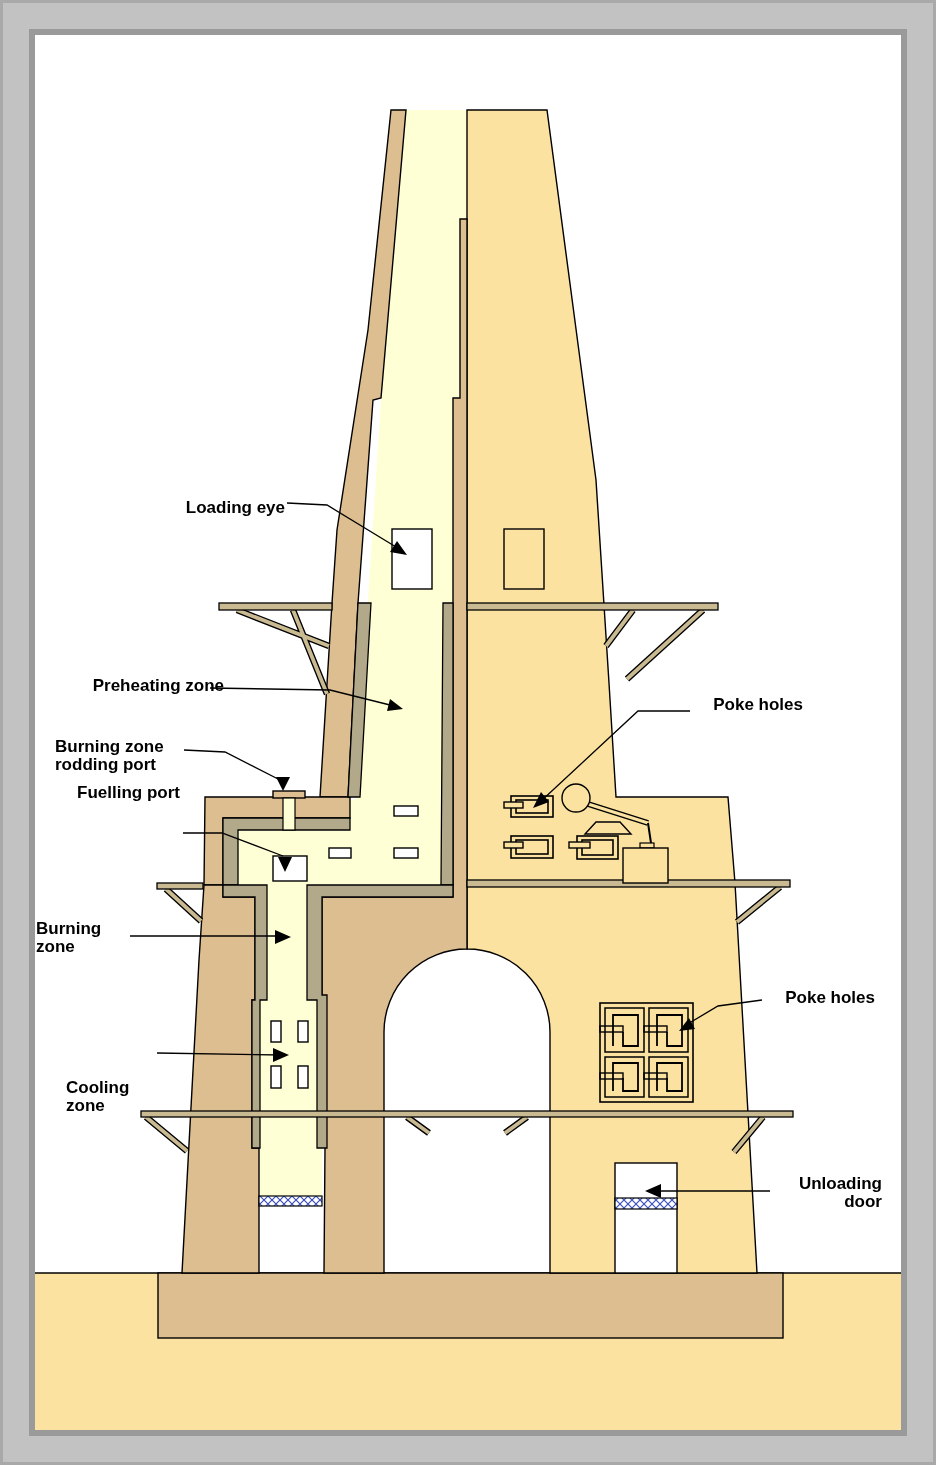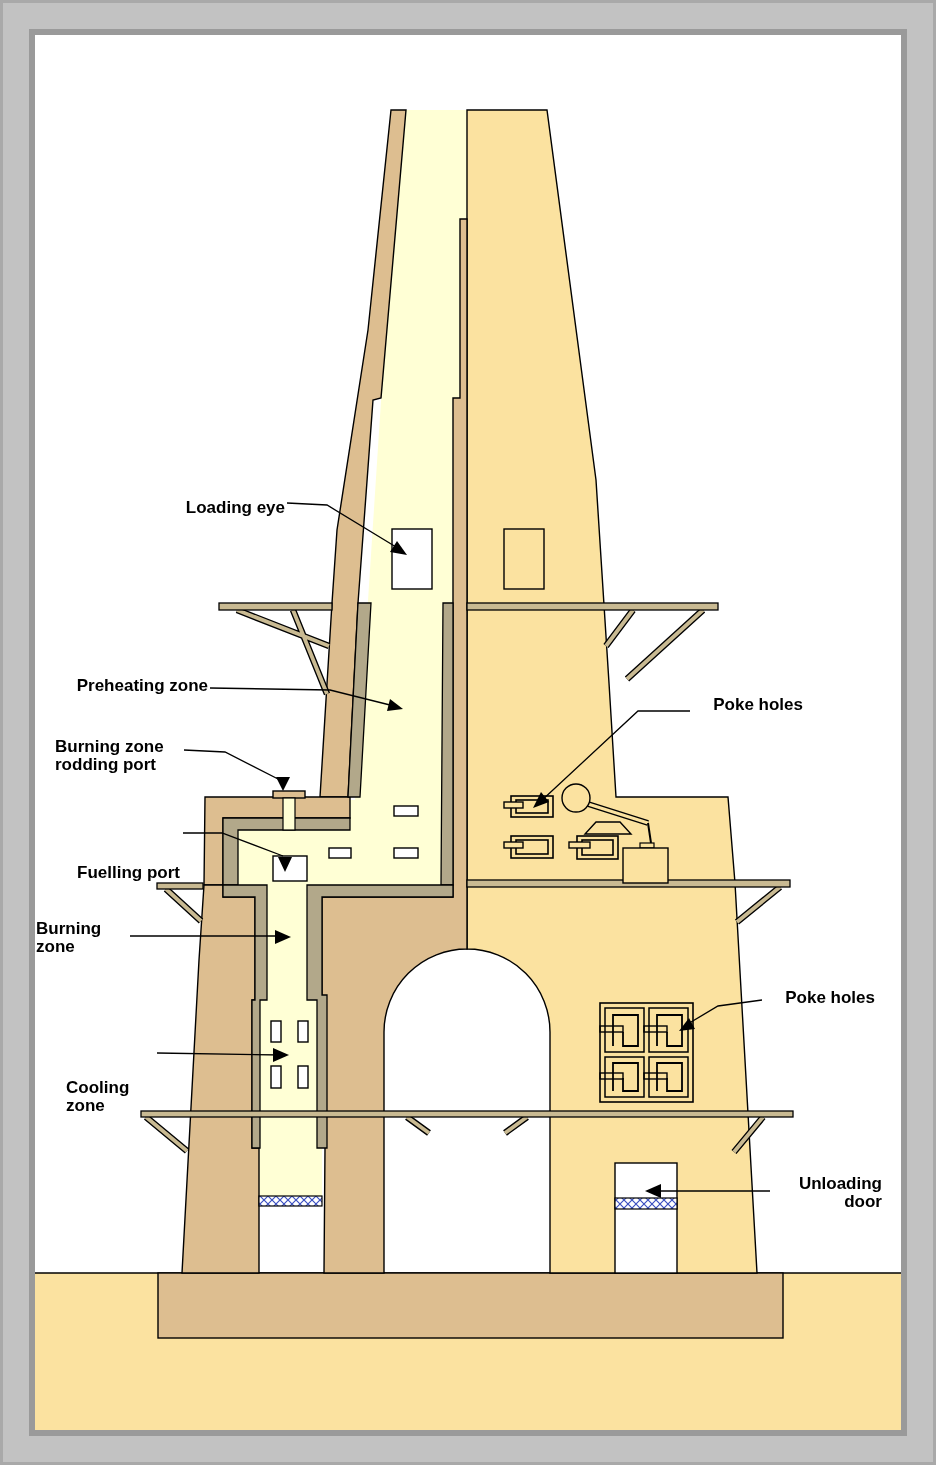--- a/index.html
+++ b/index.html
@@ -160,24 +160,24 @@
     <polygon points="285,872 278,857 292,857"></polygon>
     <polygon points="291,937 275,930 275,944"></polygon>
     <polygon points="289,1055 273,1048 273,1062"></polygon>
     <polygon points="533,808 541,792 549,802"></polygon>
     <polygon points="679,1031 689,1018 695,1029"></polygon>
     <polygon points="645,1191 661,1184 661,1198"></polygon>
   </g>
 </svg>
 
   <div class="label al-r" style="left:150px;top:491px;width:135px;margin-top:8px;">Loading eye</div>
-  <div class="label al-r" style="left:62px;top:677px;width:146px;">Preheating zone</div>
+  <div class="label al-r" style="left:78px;top:677px;width:146px;">Preheating zone</div>
   <div class="label al-c" style="left:55px;top:738px;width:133px;">Burning zone
 rodding port</div>
-  <div class="label al-r" style="left:56px;top:864px;width:124px;">Fuelling port</div>
+  <div class="label al-r" style="left:56px;top:784px;width:124px;">Fuelling port</div>
   <div class="label al-c" style="left:36px;top:920px;width:92px;">Burning
 zone</div>
   <div class="label al-c" style="left:66px;top:1039px;width:90px;margin-top:40px;">Cooling
 zone</div>
   <div class="label al-l" style="left:693px;top:696px;width:110px;">Poke holes</div>
   <div class="label al-l" style="left:765px;top:989px;width:110px;">Poke holes</div>
   <div class="label al-l" style="left:772px;top:1175px;width:110px;">Unloading
 door</div>
 </div>
 

